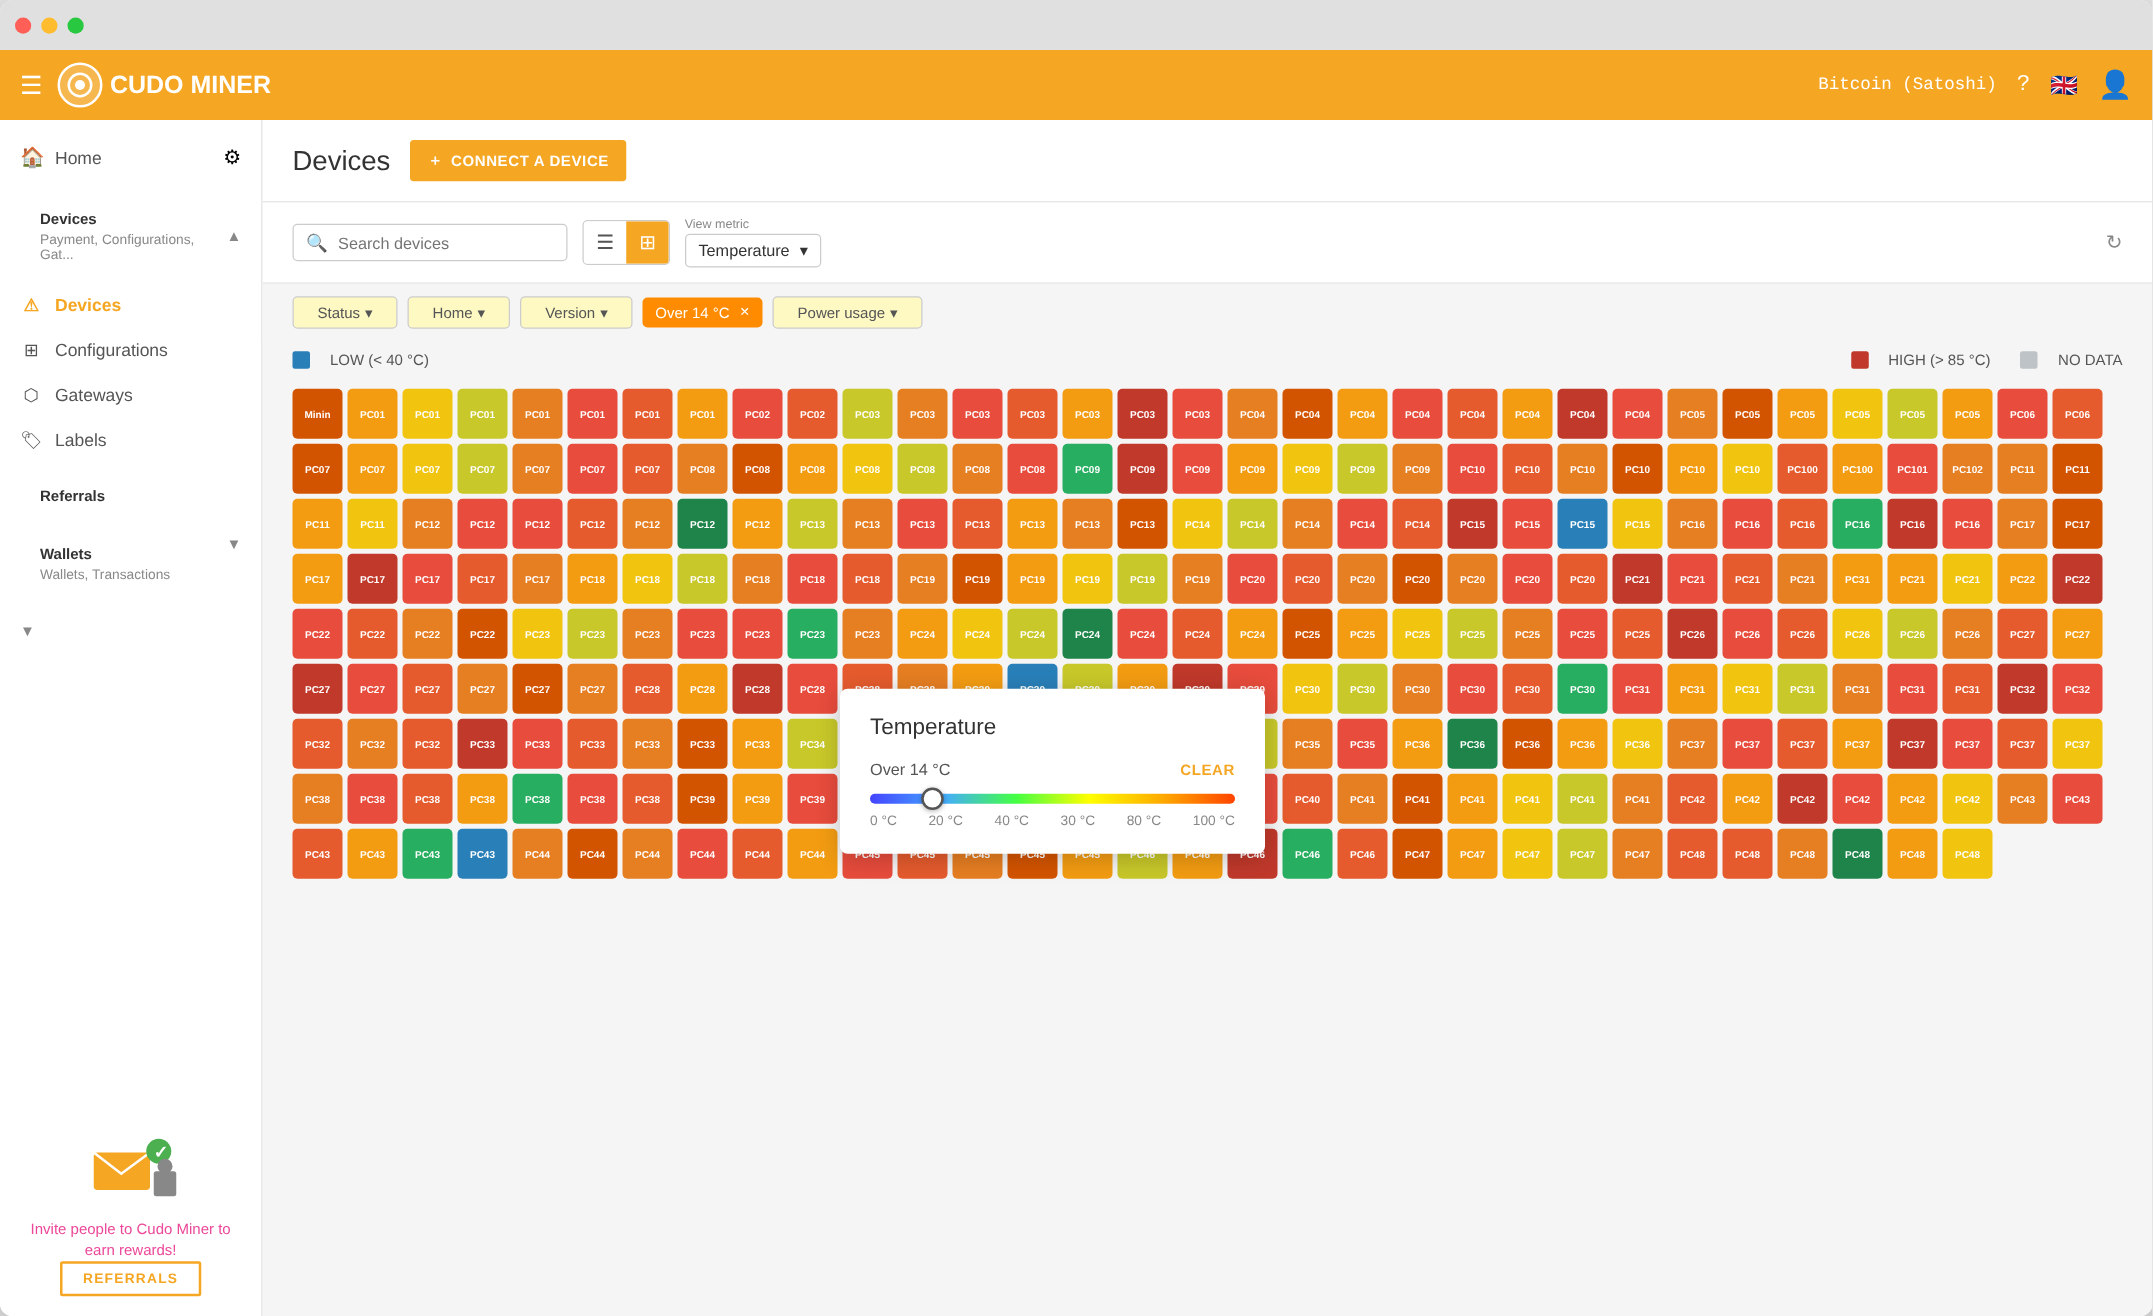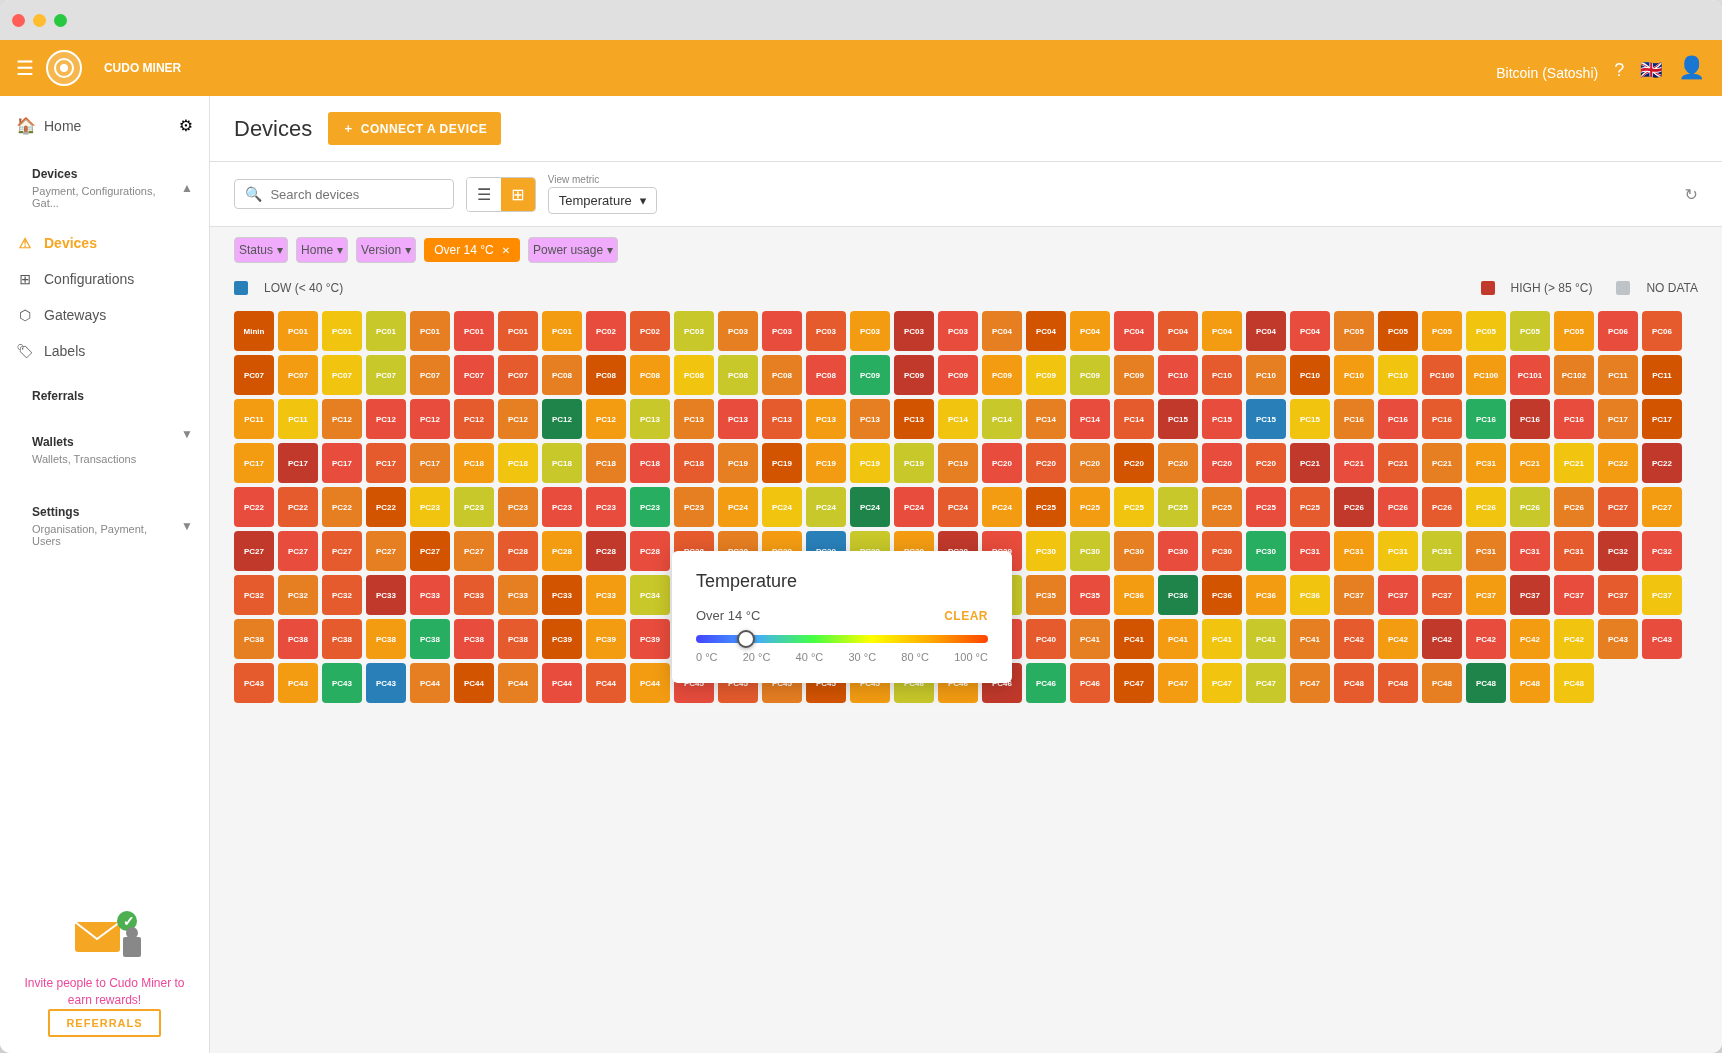--- a/index.html
+++ b/index.html
@@ -10,23 +10,23 @@
     .titlebar { height: 40px; background: #e0e0e0; display: flex; align-items: center; padding: 0 12px; gap: 8px; flex-shrink: 0; }
     .dot { width: 13px; height: 13px; border-radius: 50%; }
     .dot-red { background: #ff5f57; }
     .dot-yellow { background: #febc2e; }
     .dot-green { background: #28c840; }
 
     
     .topnav { height: 56px; background: #f5a623; display: flex; align-items: center; padding: 0 16px; flex-shrink: 0; }
     .topnav-left { display: flex; align-items: center; gap: 12px; }
     .hamburger { color: white; font-size: 20px; cursor: pointer; }
-    .logo { display: flex; align-items: center; gap: 22px; color: white; font-weight: bold; font-size: 12px; }
+    .logo { display: flex; align-items: center; gap: 6px; color: white; font-weight: bold; font-size: 20px; }
     .logo-icon { width: 36px; height: 36px; border-radius: 50%; border: 2px solid white; display: flex; align-items: center; justify-content: center; background: rgba(255,255,255,0.2); }
-    .topnav-right { margin-left: auto; display: flex; align-items: flex-end; gap: 16px; color: white; font-size: 14px; }
+    .topnav-right { margin-left: auto; display: flex; align-items: center; gap: 16px; color: white; font-size: 14px; font-family: Liberation Mono, monospace; }
     .flag { font-size: 18px; }
     .user-icon { font-size: 22px; }
 
     
     .main-layout { display: flex; flex: 1; overflow: hidden; }
 
     
     .sidebar { width: 210px; background: white; border-right: 1px solid #e0e0e0; display: flex; flex-direction: column; flex-shrink: 0; padding-top: 8px; }
     .sidebar-top { display: flex; align-items: center; justify-content: space-between; padding: 12px 16px; }
     .sidebar-nav-item { display: flex; align-items: center; gap: 10px; padding: 10px 16px; font-size: 14px; color: #555; cursor: pointer; }
@@ -57,21 +57,21 @@
     .view-btn { padding: 7px 10px; background: white; border: none; cursor: pointer; color: #555; font-size: 16px; }
     .view-btn.active { background: #f5a623; color: white; }
     .view-metric-group { display: flex; flex-direction: column; }
     .view-metric-label { font-size: 10px; color: #888; margin-bottom: 2px; }
     .view-metric-select { display: flex; align-items: center; border: 1px solid #ccc; border-radius: 4px; padding: 5px 10px; gap: 8px; font-size: 13px; color: #333; cursor: pointer; background: white; }
     .toolbar-spacer { flex: 1; }
     .refresh-icon { color: #888; font-size: 16px; cursor: pointer; }
 
     
     .filter-row { display: flex; align-items: center; gap: 8px; padding: 10px 24px; background: #f5f5f5; }
-    .filter-btn { display: flex; align-items: center; gap: 4px; border: 1px solid #ccc; border-radius: 4px; padding: 5px 4px; font-size: 12px; color: #555; cursor: pointer; background: #f0abfc; }
+    .filter-btn { display: flex; align-items: center; gap: 4px; border: 1px solid #ccc; border-radius: 4px; padding: 5px 19px; font-size: 12px; color: #555; cursor: pointer; background: #fef9c3; }
     .filter-active { background: #ff8c00; color: white; border-color: #ff8c00; border-radius: 4px; padding: 5px 10px; font-size: 12px; cursor: pointer; display: flex; align-items: center; gap: 4px; }
     .filter-close { margin-left: 4px; font-size: 10px; }
 
     
     .legend-row { display: flex; align-items: center; gap: 24px; padding: 8px 24px; font-size: 12px; color: #555; }
     .legend-item { display: flex; align-items: center; gap: 16px; }
     .legend-color { width: 14px; height: 14px; border-radius: 2px; }
     .legend-right { margin-left: auto; display: flex; gap: 24px; }
 
     
@@ -184,24 +184,20 @@
           <div>
             <div class="sidebar-group-label">Wallets</div>
             <div class="sidebar-group-sub">Wallets, Transactions</div>
           </div>
           <span class="collapse-icon">▼</span>
         </div>
       </div>
 
       <div class="sidebar-group">
         <div style="display:flex; align-items:center; justify-content:space-between; padding: 8px 16px; cursor:pointer;">
-          <div>
-            <div class="sidebar-group-label">Settings</div>
-            <div class="sidebar-group-sub">Organisation, Payment, Users</div>
-          </div>
           <span class="collapse-icon">▼</span>
         </div>
       </div>
 
       <div class="sidebar-referrals">
         <div class="referrals-image">
           
           <svg width="80" height="60" viewBox="0 0 80 60">
             <rect x="10" y="15" width="45" height="30" rx="3" fill="#f5a623"></rect>
             <polyline points="10,15 32,32 55,15" fill="none" stroke="white" stroke-width="2"></polyline>

